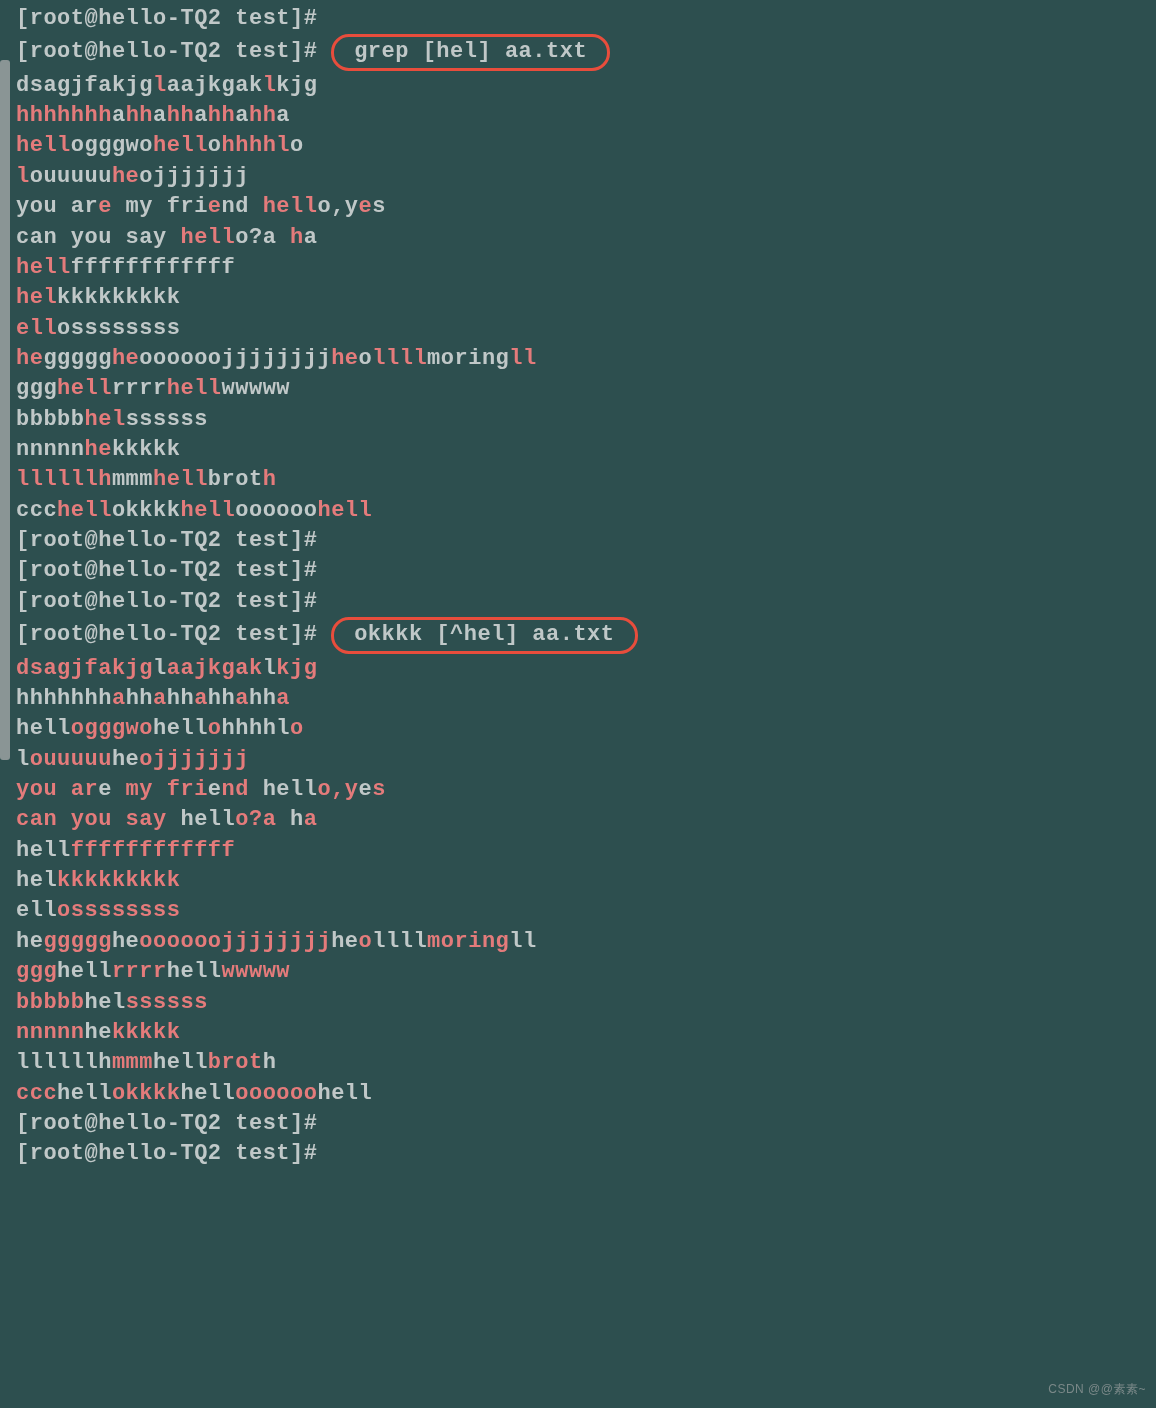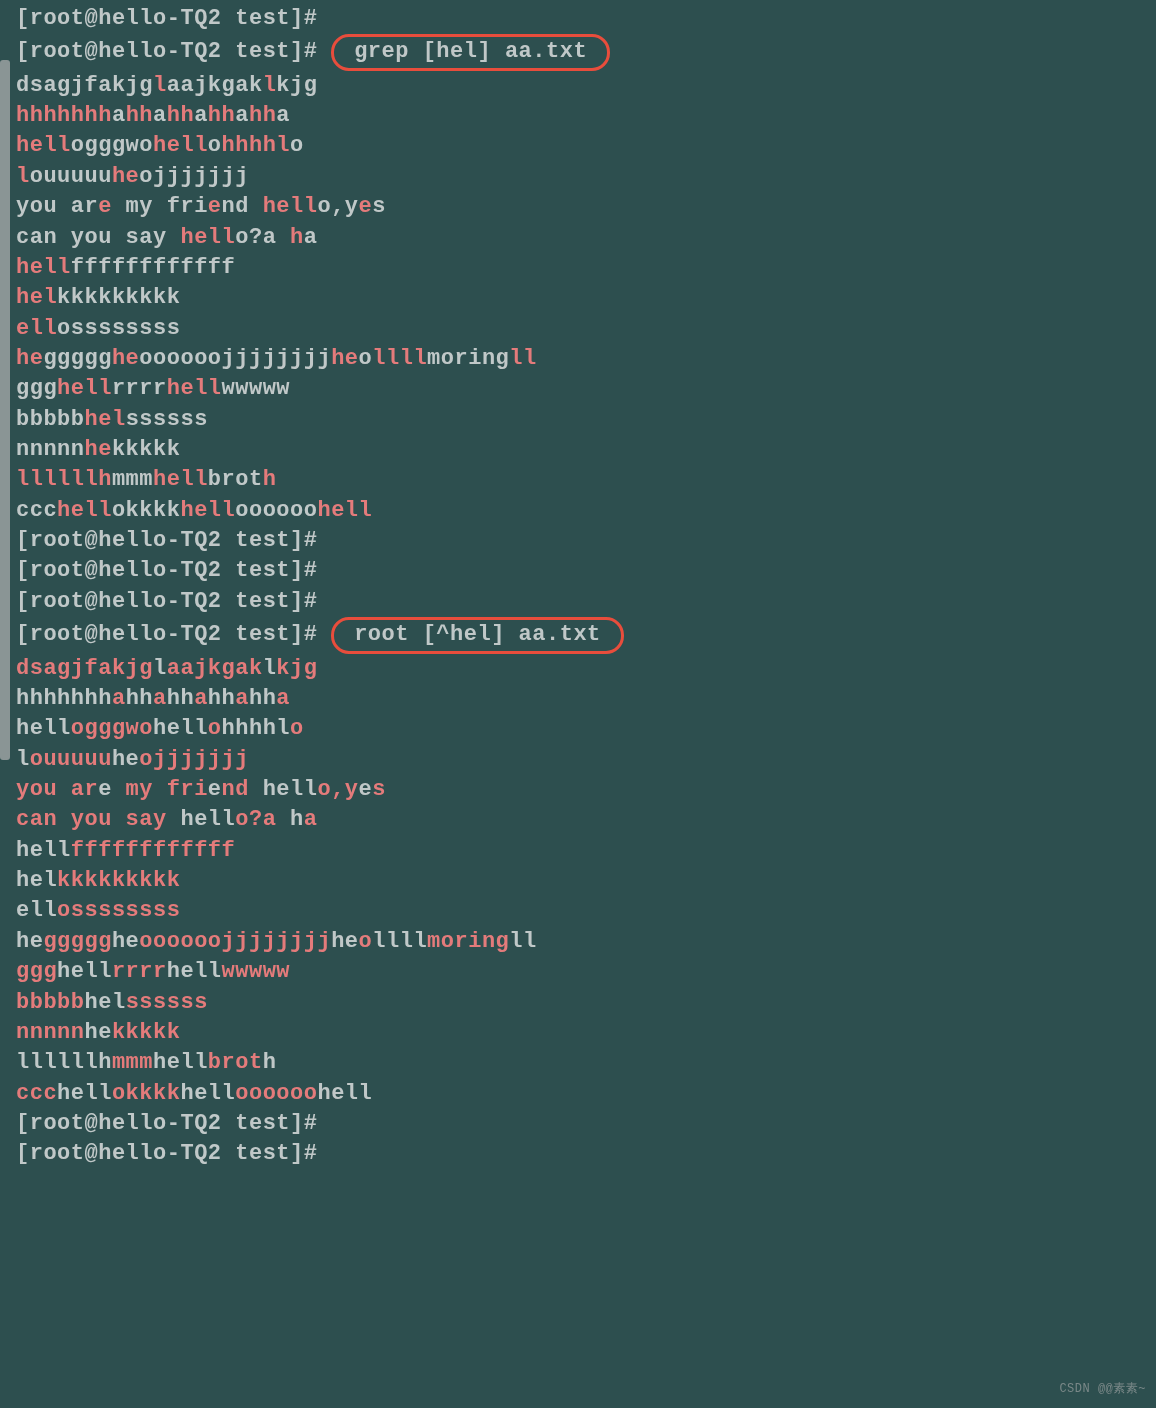--- a/index.html
+++ b/index.html
@@ -34,21 +34,21 @@
   display: inline-block;
   font-family: Liberation Mono, monospace;
 }
 .watermark {
   position: absolute;
   right: 10px;
   bottom: 10px;
   font-size: 12px;
   font-weight: normal;
   color: #7a8888;
-  font-family: Liberation Mono, monospace;
+  font-family: Liberation Sans, sans-serif;
 }
 </style>
 </head>
 <body>
 
 <div class="scrollbar"></div>
 <div id="terminal">
     <div class="line"><span>[root@hello-TQ2 test]# </span></div>
     <div class="line"><span>[root@hello-TQ2 test]# </span><span class="highlight-box">grep [hel] aa.txt</span></div>
     <div class="line"><span>dsagjfakjg</span><span class="hl">l</span><span>aajkgak</span><span class="hl">l</span><span>kjg</span></div>
@@ -62,21 +62,21 @@
     <div class="line"><span class="hl">ell</span><span>ossssssss</span></div>
     <div class="line"><span class="hl">he</span><span>ggggg</span><span class="hl">he</span><span>oooooojjjjjjjj</span><span class="hl">he</span><span>o</span><span class="hl">llll</span><span>moring</span><span class="hl">ll</span></div>
     <div class="line"><span>ggg</span><span class="hl">hell</span><span>rrrr</span><span class="hl">hell</span><span>wwwww</span></div>
     <div class="line"><span>bbbbb</span><span class="hl">hel</span><span>ssssss</span></div>
     <div class="line"><span>nnnnn</span><span class="hl">he</span><span>kkkkk</span></div>
     <div class="line"><span class="hl">llllllh</span><span>mmm</span><span class="hl">hell</span><span>brot</span><span class="hl">h</span></div>
     <div class="line"><span>ccc</span><span class="hl">hell</span><span>okkkk</span><span class="hl">hell</span><span>oooooo</span><span class="hl">hell</span></div>
     <div class="line"><span>[root@hello-TQ2 test]# </span></div>
     <div class="line"><span>[root@hello-TQ2 test]# </span></div>
     <div class="line"><span>[root@hello-TQ2 test]# </span></div>
-    <div class="line"><span>[root@hello-TQ2 test]# </span><span class="highlight-box">root [^hel] aa.txt</span></div>
+    <div class="line"><span>[root@hello-TQ2 test]# </span><span class="highlight-box">okkkk [^hel] aa.txt</span></div>
     <div class="line"><span class="hl">dsagjfakjg</span><span>l</span><span class="hl">aajkgak</span><span>l</span><span class="hl">kjg</span></div>
     <div class="line"><span>hhhhhhh</span><span class="hl">a</span><span>hh</span><span class="hl">a</span><span>hh</span><span class="hl">a</span><span>hh</span><span class="hl">a</span><span>hh</span><span class="hl">a</span></div>
     <div class="line"><span>hell</span><span class="hl">ogggwo</span><span>hell</span><span class="hl">o</span><span>hhhhl</span><span class="hl">o</span></div>
     <div class="line"><span>l</span><span class="hl">ouuuuu</span><span>he</span><span class="hl">ojjjjjjj</span></div>
     <div class="line"><span class="hl">you ar</span><span>e</span><span class="hl"> my fri</span><span>e</span><span class="hl">nd </span><span>hell</span><span class="hl">o,y</span><span>e</span><span class="hl">s</span></div>
     <div class="line"><span class="hl">can you say </span><span>hell</span><span class="hl">o?a </span><span>h</span><span class="hl">a</span></div>
     <div class="line"><span>hell</span><span class="hl">ffffffffffff</span></div>
     <div class="line"><span>hel</span><span class="hl">kkkkkkkkk</span></div>
     <div class="line"><span>ell</span><span class="hl">ossssssss</span></div>
     <div class="line"><span>he</span><span class="hl">ggggg</span><span>he</span><span class="hl">oooooojjjjjjjj</span><span>he</span><span class="hl">o</span><span>llll</span><span class="hl">moring</span><span>ll</span></div>

